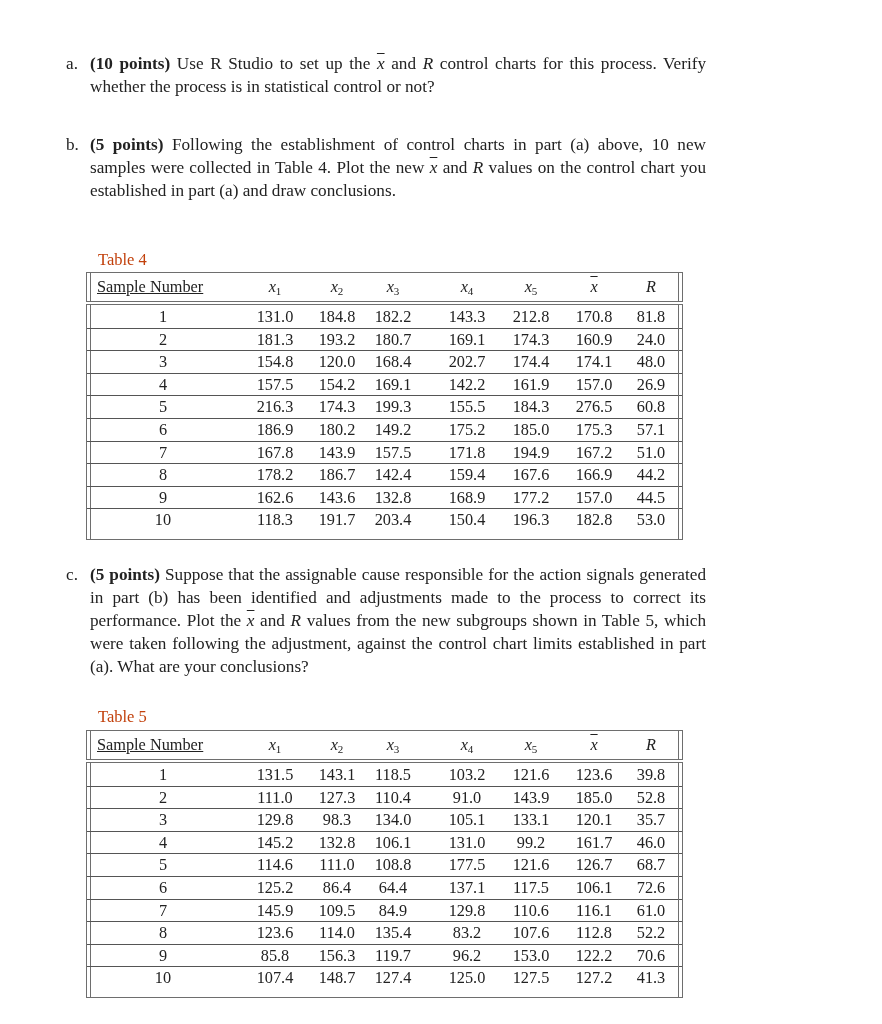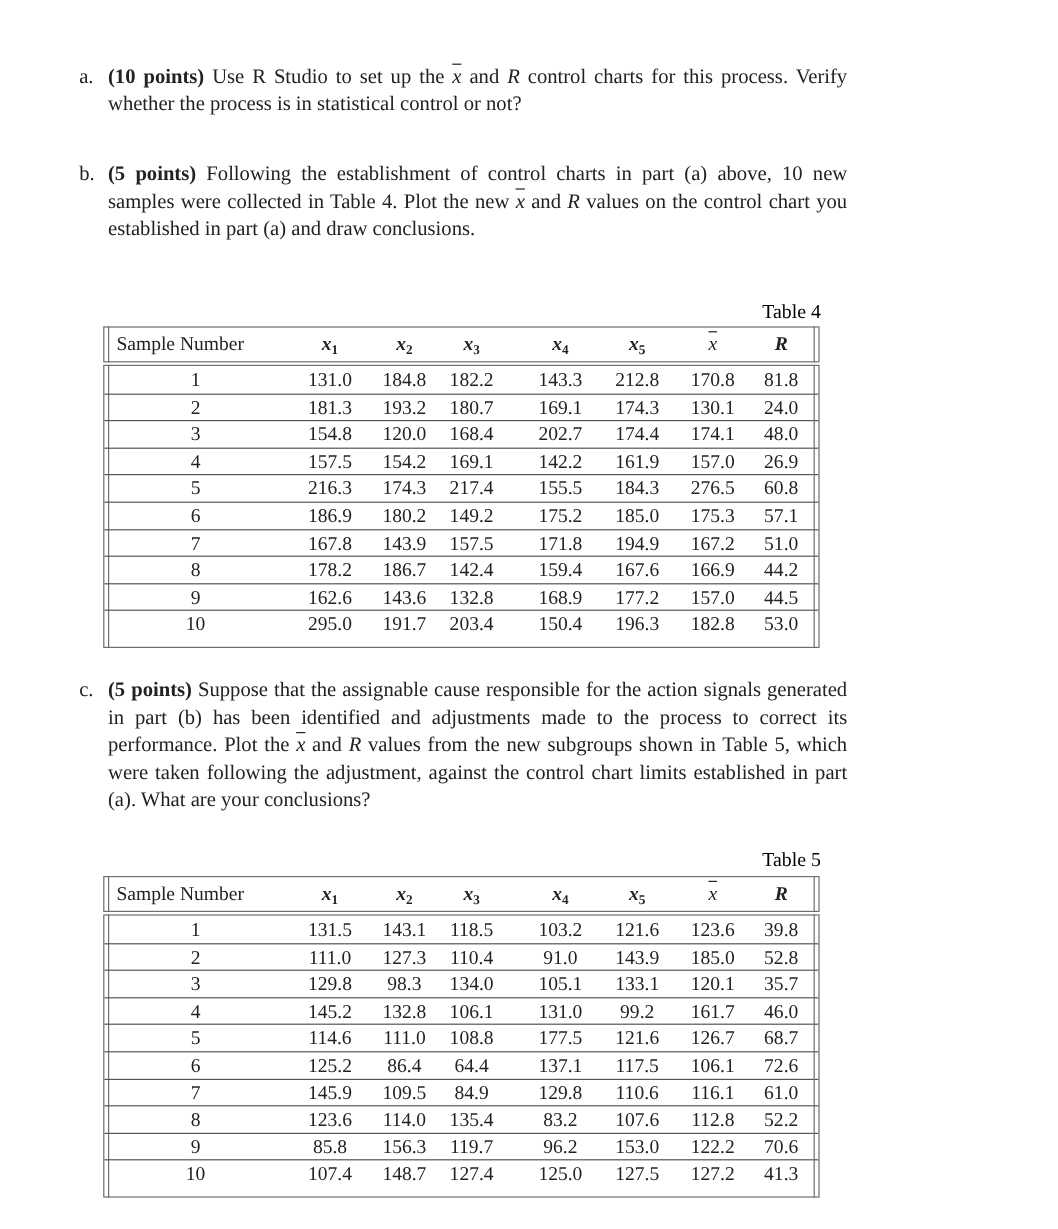--- a/index.html
+++ b/index.html
@@ -13,23 +13,23 @@
     font-family: "Liberation Serif", "DejaVu Serif", serif;
     font-size: 17.2px; line-height: 23px; color: #222;
   }
   .q .label { position: absolute; left: 0; top: 0; }
   .q .body { margin-left: 24px; text-align: justify; text-align-last: left; }
   .q .pts { font-weight: bold; }
   .q i { font-style: italic; }
   .xbar { font-style: italic; text-decoration: overline; }
 
   .caption {
-    position: absolute; left: 86px; width: 598px; text-align: right;
+    position: absolute; left: 98px; width: 598px; text-align: left;
     font-family: "Liberation Serif", "DejaVu Serif", serif;
-    font-size: 16.5px; color: #000000;
+    font-size: 16.5px; color: #c2410c;
   }
   .tbl {
     position: absolute; left: 86px; width: 597px;
     font-family: "Liberation Serif", "DejaVu Serif", serif;
     font-size: 16.3px; color: #222;
   }
   .box {
     position: absolute; left: 0; right: 0;
     border: 1px solid #6e6e6e;
   }
@@ -46,22 +46,22 @@
   .rowline { position: absolute; left: 0; right: 0; height: 1px; background: #555; }
   .cell { position: absolute; top: 0; text-align: center; white-space: nowrap; }
   .c0 { left: 10px; width: 132px; }
   .c1 { left: 160px; width: 56px; }
   .c2 { left: 222px; width: 56px; }
   .c3 { left: 278px; width: 56px; }
   .c4 { left: 352px; width: 56px; }
   .c5 { left: 416px; width: 56px; }
   .c6 { left: 479px; width: 56px; }
   .c7 { left: 540px; width: 48px; }
-  .hdr .c0 { left: 10px; width: 134px; text-align: left; }
-  .mvar { font-style: italic; font-weight: bold; }
+  .hdr .c0 { left: 10px; width: 134px; text-align: left; text-decoration: underline; }
+  .mvar { font-style: italic; }
   .mvar sub { font-style: normal; font-size: 11px; vertical-align: -3px; }
 </style>
 </head>
 <body>
 
 <div class="q" style="top:52px;">
   <span class="label">a.</span>
   <div class="body"><span class="pts">(10 points)</span><span> Use R Studio to set up the </span><span class="xbar">x</span><span> and </span><i>R</i><span> control charts for this process. Verify whether the process is in statistical control or not?</span></div>
 </div>
 
@@ -97,21 +97,21 @@
         <span class="cell c7">81.8</span>
       </div>
       <div class="rowline" style="top: 22.6px;"></div>
       <div class="row" style="top: 23.6px;">
         <span class="cell c0">2</span>
         <span class="cell c1">181.3</span>
         <span class="cell c2">193.2</span>
         <span class="cell c3">180.7</span>
         <span class="cell c4">169.1</span>
         <span class="cell c5">174.3</span>
-        <span class="cell c6">130.1</span>
+        <span class="cell c6">160.9</span>
         <span class="cell c7">24.0</span>
       </div>
       <div class="rowline" style="top: 45.2px;"></div>
       <div class="row" style="top: 46.2px;">
         <span class="cell c0">3</span>
         <span class="cell c1">154.8</span>
         <span class="cell c2">120.0</span>
         <span class="cell c3">168.4</span>
         <span class="cell c4">202.7</span>
         <span class="cell c5">174.4</span>
@@ -127,21 +127,21 @@
         <span class="cell c4">142.2</span>
         <span class="cell c5">161.9</span>
         <span class="cell c6">157.0</span>
         <span class="cell c7">26.9</span>
       </div>
       <div class="rowline" style="top: 90.4px;"></div>
       <div class="row" style="top: 91.4px;">
         <span class="cell c0">5</span>
         <span class="cell c1">216.3</span>
         <span class="cell c2">174.3</span>
-        <span class="cell c3">217.4</span>
+        <span class="cell c3">199.3</span>
         <span class="cell c4">155.5</span>
         <span class="cell c5">184.3</span>
         <span class="cell c6">276.5</span>
         <span class="cell c7">60.8</span>
       </div>
       <div class="rowline" style="top: 113px;"></div>
       <div class="row" style="top: 114px;">
         <span class="cell c0">6</span>
         <span class="cell c1">186.9</span>
         <span class="cell c2">180.2</span>
@@ -180,21 +180,21 @@
         <span class="cell c2">143.6</span>
         <span class="cell c3">132.8</span>
         <span class="cell c4">168.9</span>
         <span class="cell c5">177.2</span>
         <span class="cell c6">157.0</span>
         <span class="cell c7">44.5</span>
       </div>
       <div class="rowline" style="top: 203.4px;"></div>
       <div class="row" style="top: 204.4px;">
         <span class="cell c0">10</span>
-        <span class="cell c1">295.0</span>
+        <span class="cell c1">118.3</span>
         <span class="cell c2">191.7</span>
         <span class="cell c3">203.4</span>
         <span class="cell c4">150.4</span>
         <span class="cell c5">196.3</span>
         <span class="cell c6">182.8</span>
         <span class="cell c7">53.0</span>
       </div>
     </div>
 </div>
 

